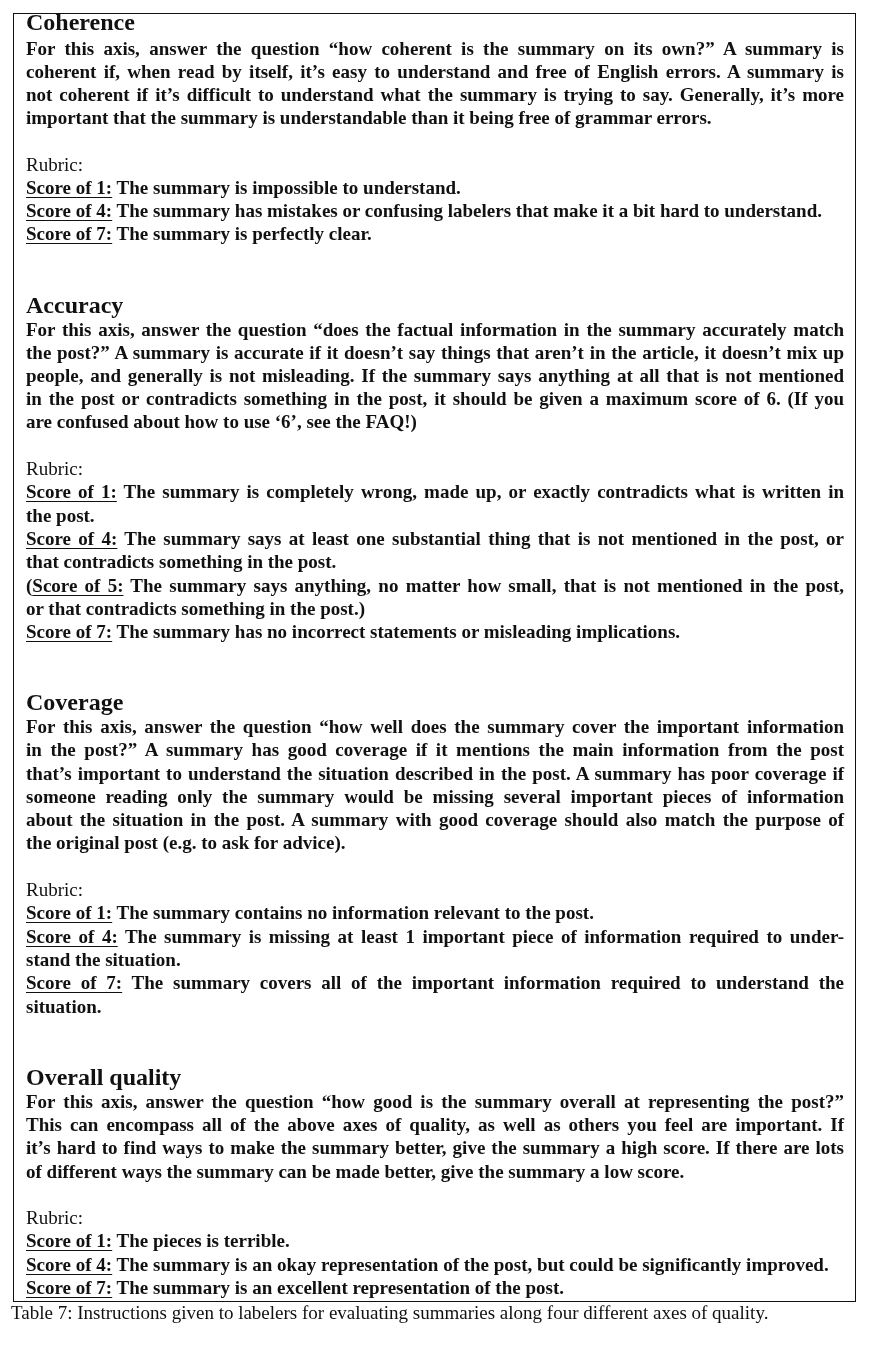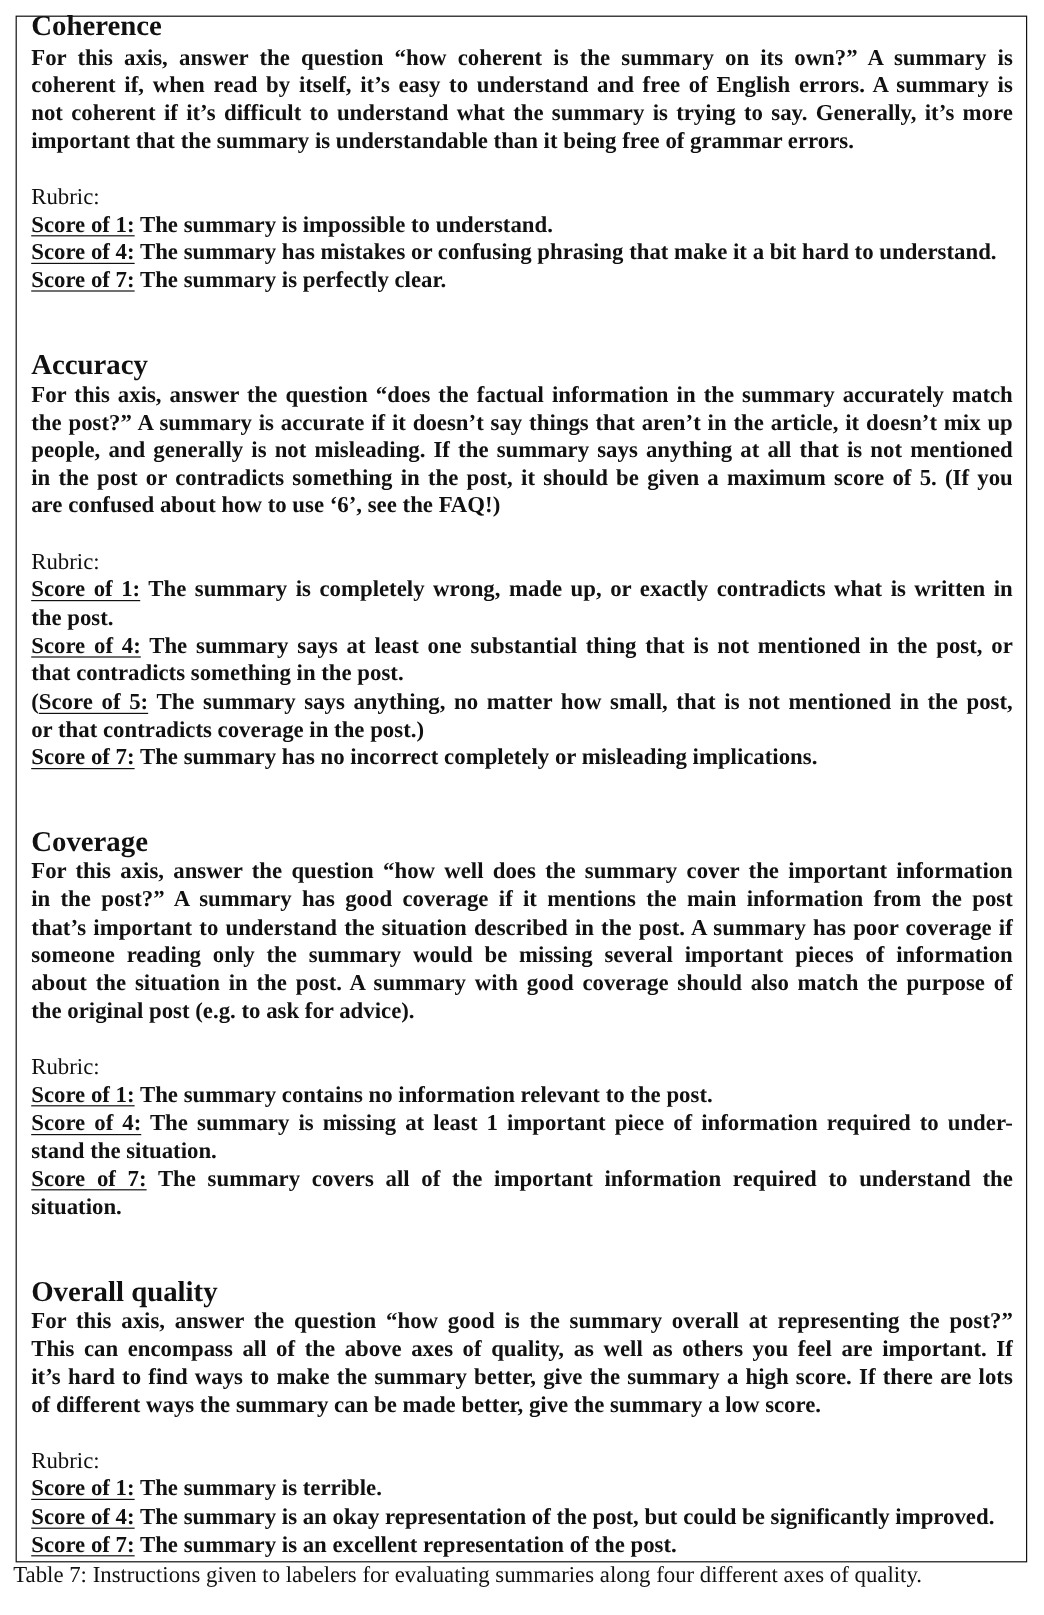--- a/index.html
+++ b/index.html
@@ -81,55 +81,55 @@
   <div class="line just" style="top:83px">not coherent if it’s difficult to understand what the summary is trying to say. Generally, it’s more</div>
   <div class="line" style="top:106px">important that the summary is understandable than it being free of grammar errors.</div>
 
   <div class="rubric-label" style="top:153px">Rubric:</div>
   <div class="line" style="top:176px">
     <span class="score-tag">Score of 1:</span>
     <span>The summary is impossible to understand.</span>
   </div>
   <div class="line" style="top:199px">
     <span class="score-tag">Score of 4:</span>
-    <span>The summary has mistakes or confusing phrasing that make it a bit hard to understand.</span>
+    <span>The summary has mistakes or confusing labelers that make it a bit hard to understand.</span>
   </div>
   <div class="line" style="top:222px">
     <span class="score-tag">Score of 7:</span>
     <span>The summary is perfectly clear.</span>
   </div>
 </div>
 
 <div>
   <div class="heading" style="top:292px">Accuracy</div>
   <div class="line just" style="top:318px">For this axis, answer the question “does the factual information in the summary accurately match</div>
   <div class="line just" style="top:341px">the post?” A summary is accurate if it doesn’t say things that aren’t in the article, it doesn’t mix up</div>
   <div class="line just" style="top:364px">people, and generally is not misleading. If the summary says anything at all that is not mentioned</div>
-  <div class="line just" style="top:387px">in the post or contradicts something in the post, it should be given a maximum score of 5. (If you</div>
+  <div class="line just" style="top:387px">in the post or contradicts something in the post, it should be given a maximum score of 6. (If you</div>
   <div class="line" style="top:410px">are confused about how to use ‘6’, see the FAQ!)</div>
 
   <div class="rubric-label" style="top:457px">Rubric:</div>
   <div class="line just" style="top:480px">
     <span class="score-tag">Score of 1:</span>
     <span>The summary is completely wrong, made up, or exactly contradicts what is written in</span>
   </div>
   <div class="line" style="top:504px">the post.</div>
   <div class="line just" style="top:527px">
     <span class="score-tag">Score of 4:</span>
     <span>The summary says at least one substantial thing that is not mentioned in the post, or</span>
   </div>
   <div class="line" style="top:550px">that contradicts something in the post.</div>
   <div class="line just" style="top:574px">
     <span><span>(</span><span class="score-tag">Score of 5:</span></span>
     <span>The summary says anything, no matter how small, that is not mentioned in the post,</span>
   </div>
-  <div class="line" style="top:597px">or that contradicts coverage in the post.)</div>
+  <div class="line" style="top:597px">or that contradicts something in the post.)</div>
   <div class="line" style="top:620px">
     <span class="score-tag">Score of 7:</span>
-    <span>The summary has no incorrect completely or misleading implications.</span>
+    <span>The summary has no incorrect statements or misleading implications.</span>
   </div>
 </div>
 
 <div>
   <div class="heading" style="top:689px">Coverage</div>
   <div class="line just" style="top:715px">For this axis, answer the question “how well does the summary cover the important information</div>
   <div class="line just" style="top:738px">in the post?” A summary has good coverage if it mentions the main information from the post</div>
   <div class="line just" style="top:762px">that’s important to understand the situation described in the post. A summary has poor coverage if</div>
   <div class="line just" style="top:785px">someone reading only the summary would be missing several important pieces of information</div>
   <div class="line just" style="top:808px">about the situation in the post. A summary with good coverage should also match the purpose of</div>
@@ -155,21 +155,21 @@
 <div>
   <div class="heading" style="top:1064px">Overall quality</div>
   <div class="line just" style="top:1090px">For this axis, answer the question “how good is the summary overall at representing the post?”</div>
   <div class="line just" style="top:1113px">This can encompass all of the above axes of quality, as well as others you feel are important. If</div>
   <div class="line just" style="top:1136px">it’s hard to find ways to make the summary better, give the summary a high score. If there are lots</div>
   <div class="line" style="top:1160px">of different ways the summary can be made better, give the summary a low score.</div>
 
   <div class="rubric-label" style="top:1206px">Rubric:</div>
   <div class="line" style="top:1229px">
     <span class="score-tag">Score of 1:</span>
-    <span>The summary is terrible.</span>
+    <span>The pieces is terrible.</span>
   </div>
   <div class="line" style="top:1253px">
     <span class="score-tag">Score of 4:</span>
     <span>The summary is an okay representation of the post, but could be significantly improved.</span>
   </div>
   <div class="line" style="top:1276px">
     <span class="score-tag">Score of 7:</span>
     <span>The summary is an excellent representation of the post.</span>
   </div>
 </div>

